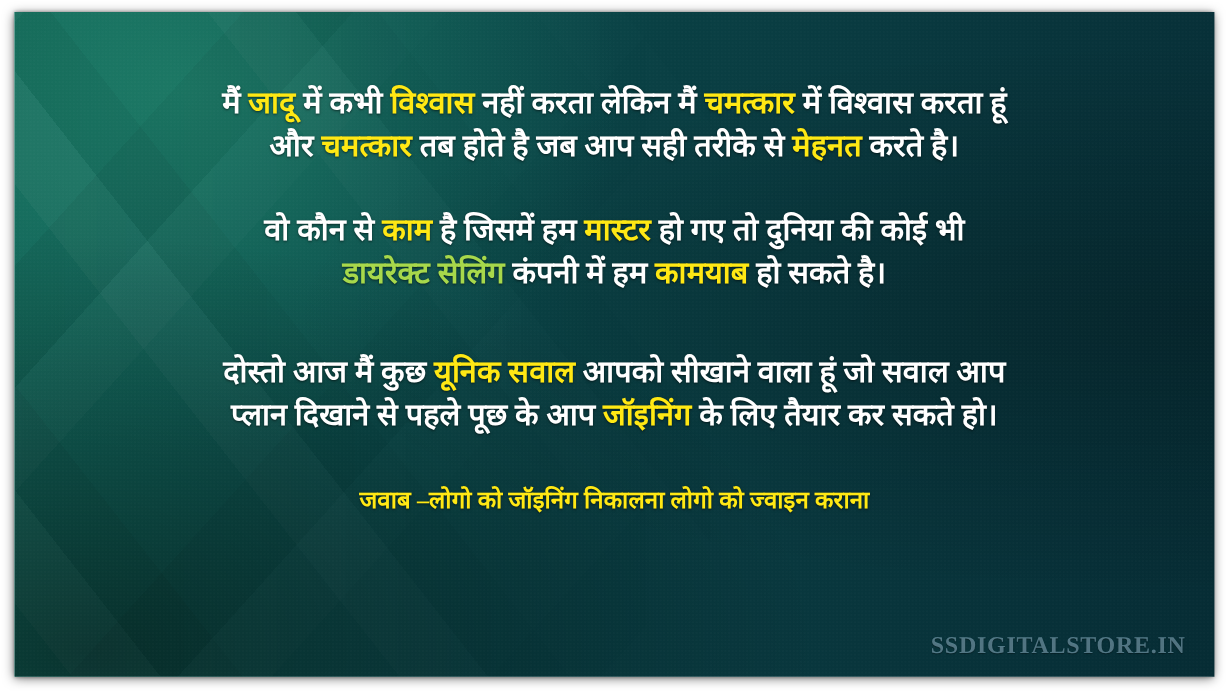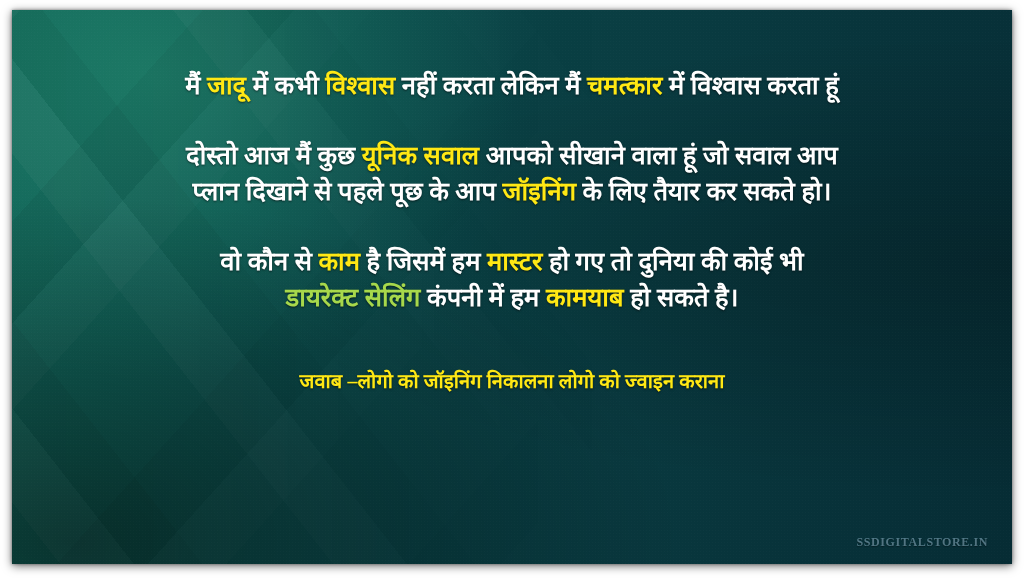--- a/index.html
+++ b/index.html
@@ -148,21 +148,21 @@
   .hl  { color: #ffe814; }           
   .hl2 { color: #a7d84b; }           
 
   
   .watermark {
     position: absolute;
     right: 24px;
     bottom: 14px;
     font-family: "Liberation Serif", "DejaVu Serif", serif;
     font-weight: bold;
-    font-size: 12px;
+    font-size: 20px;
     letter-spacing: 0.6px;
     color: rgba(138,178,196,0.58);
     text-shadow: 0 1px 1px rgba(0,0,0,0.35);
     z-index: 6;
     user-select: none;
   }
 </style>
 </head>
 <body>
 
@@ -171,29 +171,30 @@
 
     <div class="sheen"></div>
     <div class="band-layer b1"></div>
     <div class="band-layer b2"></div>
     <div class="vignette"></div>
     <div class="noise"></div>
 
     <div class="content" id="content-root">
         <div class="para p1">
           <span class="ln"><span>मैं </span><span class="hl">जादू</span><span> में कभी </span><span class="hl">विश्वास</span><span> नहीं करता लेकिन मैं </span><span class="hl">चमत्कार</span><span> में विश्वास करता हूं</span></span>
+          <span class="ln"><span>और </span><span class="hl">चमत्कार</span><span> तब होते है जब आप सही तरीके से </span><span class="hl">मेहनत</span><span> करते है।</span></span>
+        </div>
+        <div class="para p3">
+          <span class="ln"><span>वो कौन से </span><span class="hl">काम</span><span> है जिसमें हम </span><span class="hl">मास्टर</span><span> हो गए तो दुनिया की कोई भी</span></span>
+          <span class="ln"><span class="hl2">डायरेक्ट सेलिंग</span><span> कंपनी में हम </span><span class="hl">कामयाब</span><span> हो सकते है।</span></span>
         </div>
         <div class="para p2">
           <span class="ln"><span>दोस्तो आज मैं कुछ </span><span class="hl">यूनिक सवाल</span><span> आपको सीखाने वाला हूं जो सवाल आप</span></span>
           <span class="ln"><span>प्लान दिखाने से पहले पूछ के आप </span><span class="hl">जॉइनिंग</span><span> के लिए तैयार कर सकते हो।</span></span>
         </div>
-        <div class="para p3">
-          <span class="ln"><span>वो कौन से </span><span class="hl">काम</span><span> है जिसमें हम </span><span class="hl">मास्टर</span><span> हो गए तो दुनिया की कोई भी</span></span>
-          <span class="ln"><span class="hl2">डायरेक्ट सेलिंग</span><span> कंपनी में हम </span><span class="hl">कामयाब</span><span> हो सकते है।</span></span>
-        </div>
         <div class="para p4">
           <span class="ln"><span>जवाब –लोगो को जॉइनिंग निकालना लोगो को ज्वाइन कराना</span></span>
         </div>
       </div>
 
     <div class="watermark">SSDIGITALSTORE.IN</div>
 
   </div>
 </div>
 

